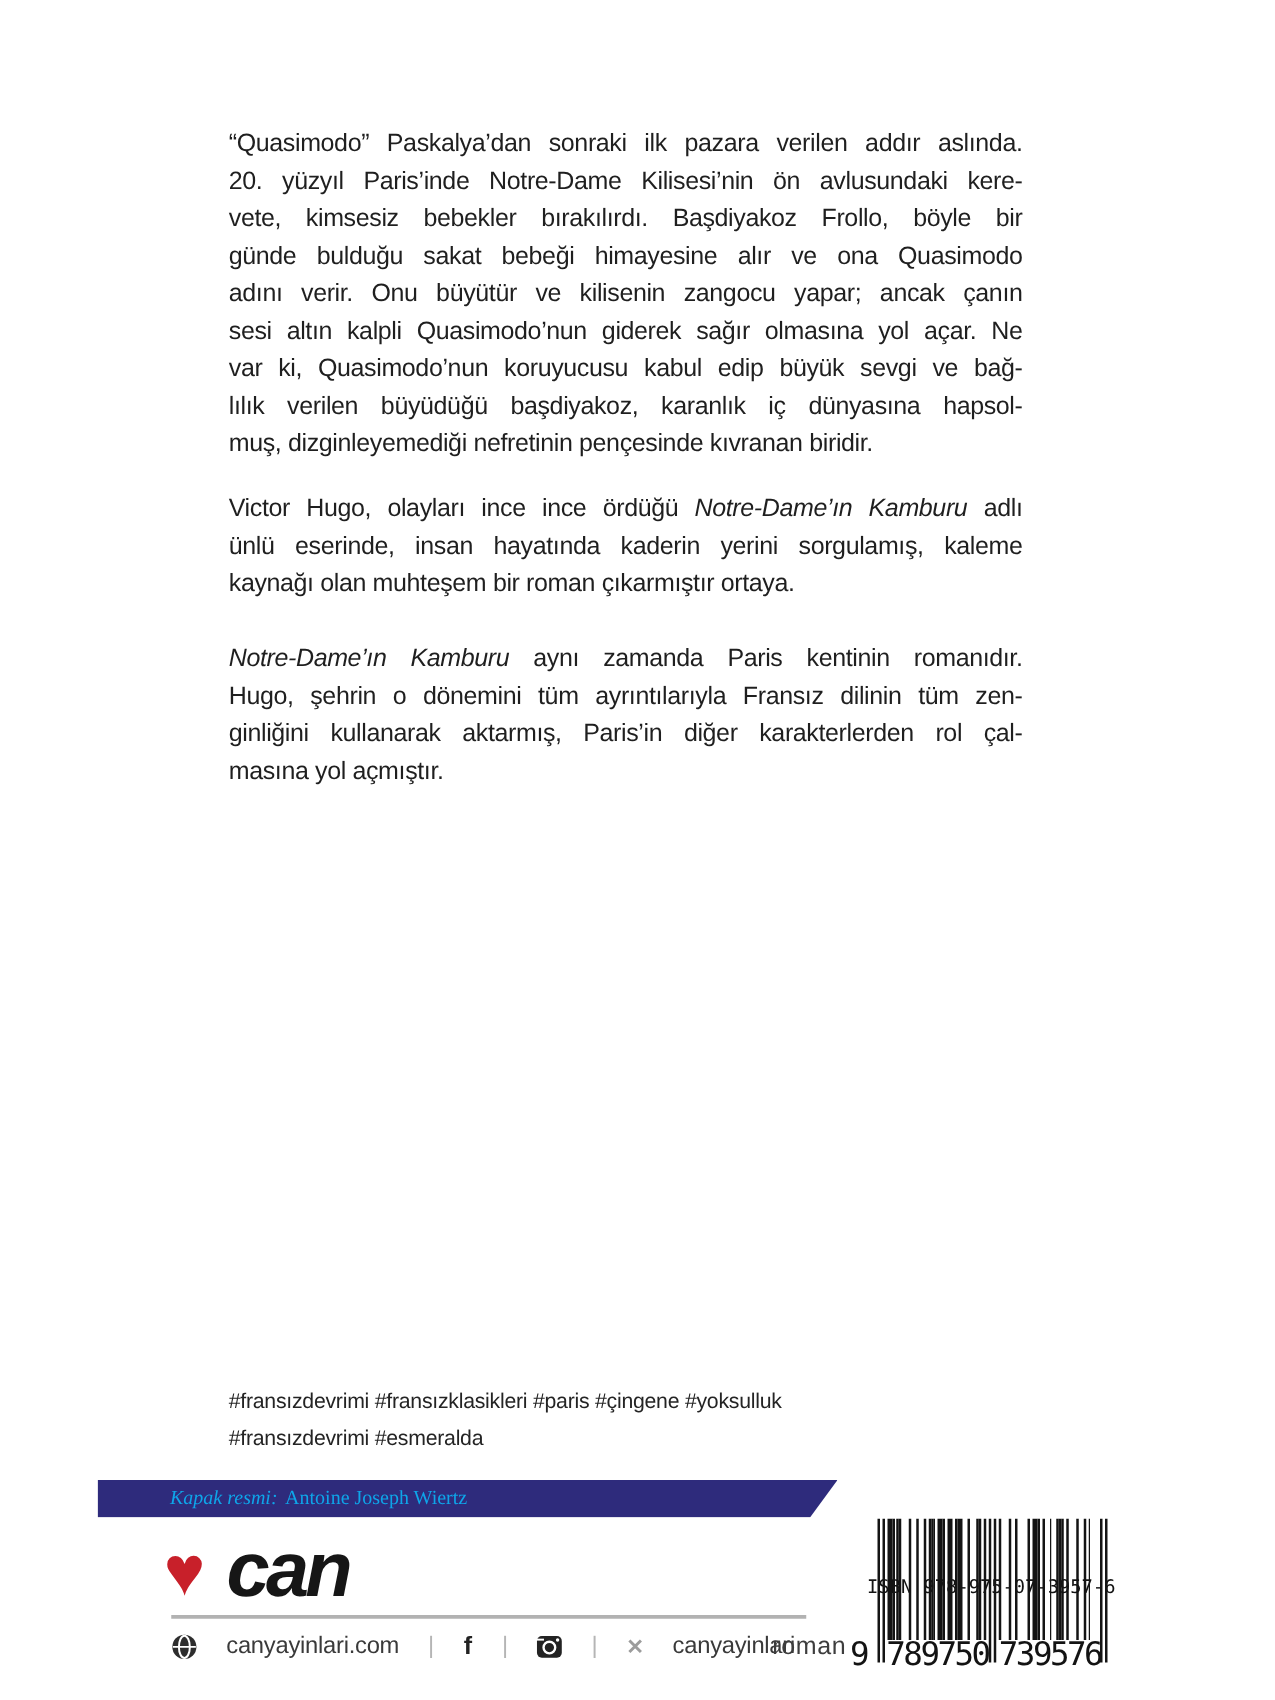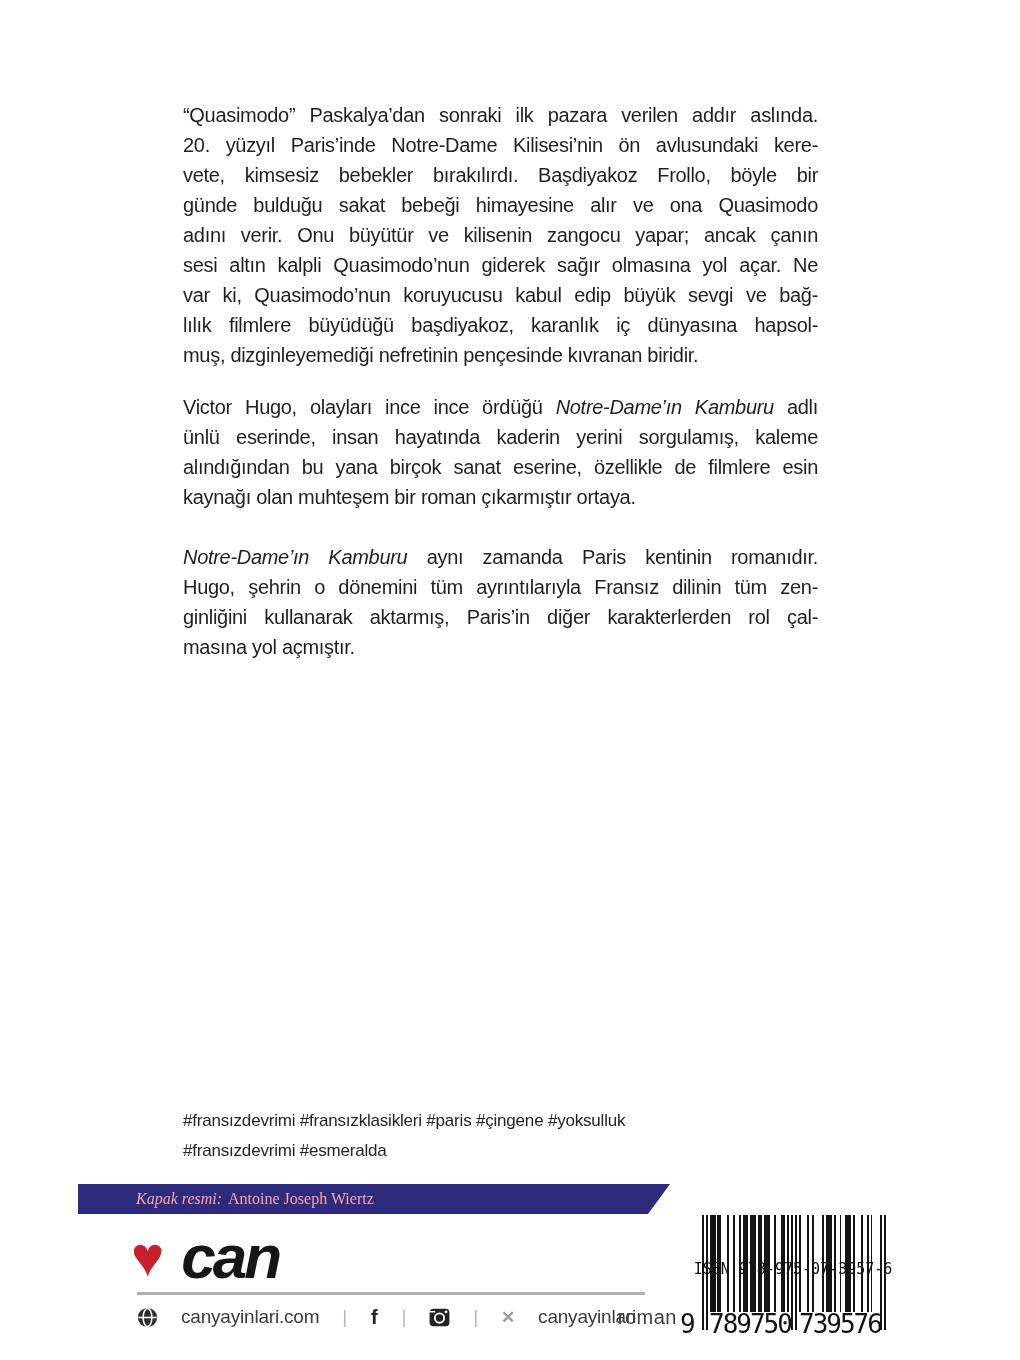--- a/index.html
+++ b/index.html
@@ -24,21 +24,21 @@
   .hashtags{
     position:absolute;left:183px;top:1106px;
     color:#242424;font-size:17px;line-height:30px;letter-spacing:-0.2px;
   }
 
   
   .credit-bar{
     position:absolute;left:78px;top:1184px;width:592px;height:30px;
     background:#2e2b7c;
     clip-path:polygon(0 0,100% 0,calc(100% - 22px) 100%,0 100%);
-    color:#fca5a5;font-family:"Liberation Serif",serif;font-size:16px;
+    color:#0ea5e9;font-family:"Liberation Serif",serif;font-size:16px;
     line-height:30px;padding-left:58px;box-sizing:border-box;white-space:nowrap;
   }
   .credit-bar .lbl{font-style:italic;margin-right:6px;}
 
   
   .logo{position:absolute;left:131px;top:1231px;display:flex;align-items:center;}
   .heart{color:#c8202a;font-size:56px;line-height:52px;}
   .logo-text{
     font-size:62px;font-weight:bold;letter-spacing:-3px;color:#161616;
     line-height:52px;margin-left:17px;font-style:italic;
@@ -87,27 +87,26 @@
 
   <div class="text-block">
       <div class="para">
         <div class="pline"><span>“Quasimodo” Paskalya’dan sonraki ilk pazara verilen addır aslında.</span></div>
         <div class="pline"><span>20. yüzyıl Paris’inde Notre-Dame Kilisesi’nin ön avlusundaki kere-</span></div>
         <div class="pline"><span>vete, kimsesiz bebekler bırakılırdı. Başdiyakoz Frollo, böyle bir</span></div>
         <div class="pline"><span>günde bulduğu sakat bebeği himayesine alır ve ona Quasimodo</span></div>
         <div class="pline"><span>adını verir. Onu büyütür ve kilisenin zangocu yapar; ancak çanın</span></div>
         <div class="pline"><span>sesi altın kalpli Quasimodo’nun giderek sağır olmasına yol açar. Ne</span></div>
         <div class="pline"><span>var ki, Quasimodo’nun koruyucusu kabul edip büyük sevgi ve bağ-</span></div>
-        <div class="pline"><span>lılık filmlere büyüdüğü başdiyakoz, karanlık iç dünyasına hapsol-</span></div>
+        <div class="pline"><span>lılık verilen büyüdüğü başdiyakoz, karanlık iç dünyasına hapsol-</span></div>
         <div class="pline last"><span>muş, dizginleyemediği nefretinin pençesinde kıvranan biridir.</span></div>
       </div>
       <div class="para gap1">
         <div class="pline"><span>Victor Hugo, olayları ince ince ördüğü </span><span class="it">Notre-Dame’ın Kamburu</span><span> adlı</span></div>
         <div class="pline"><span>ünlü eserinde, insan hayatında kaderin yerini sorgulamış, kaleme</span></div>
-        <div class="pline"><span>alındığından bu yana birçok sanat eserine, özellikle de filmlere esin</span></div>
         <div class="pline last"><span>kaynağı olan muhteşem bir roman çıkarmıştır ortaya.</span></div>
       </div>
       <div class="para gap2">
         <div class="pline"><span class="it">Notre-Dame’ın Kamburu</span><span> aynı zamanda Paris kentinin romanıdır.</span></div>
         <div class="pline"><span>Hugo, şehrin o dönemini tüm ayrıntılarıyla Fransız dilinin tüm zen-</span></div>
         <div class="pline"><span>ginliğini kullanarak aktarmış, Paris’in diğer karakterlerden rol çal-</span></div>
         <div class="pline last"><span>masına yol açmıştır.</span></div>
       </div>
     </div>
 

